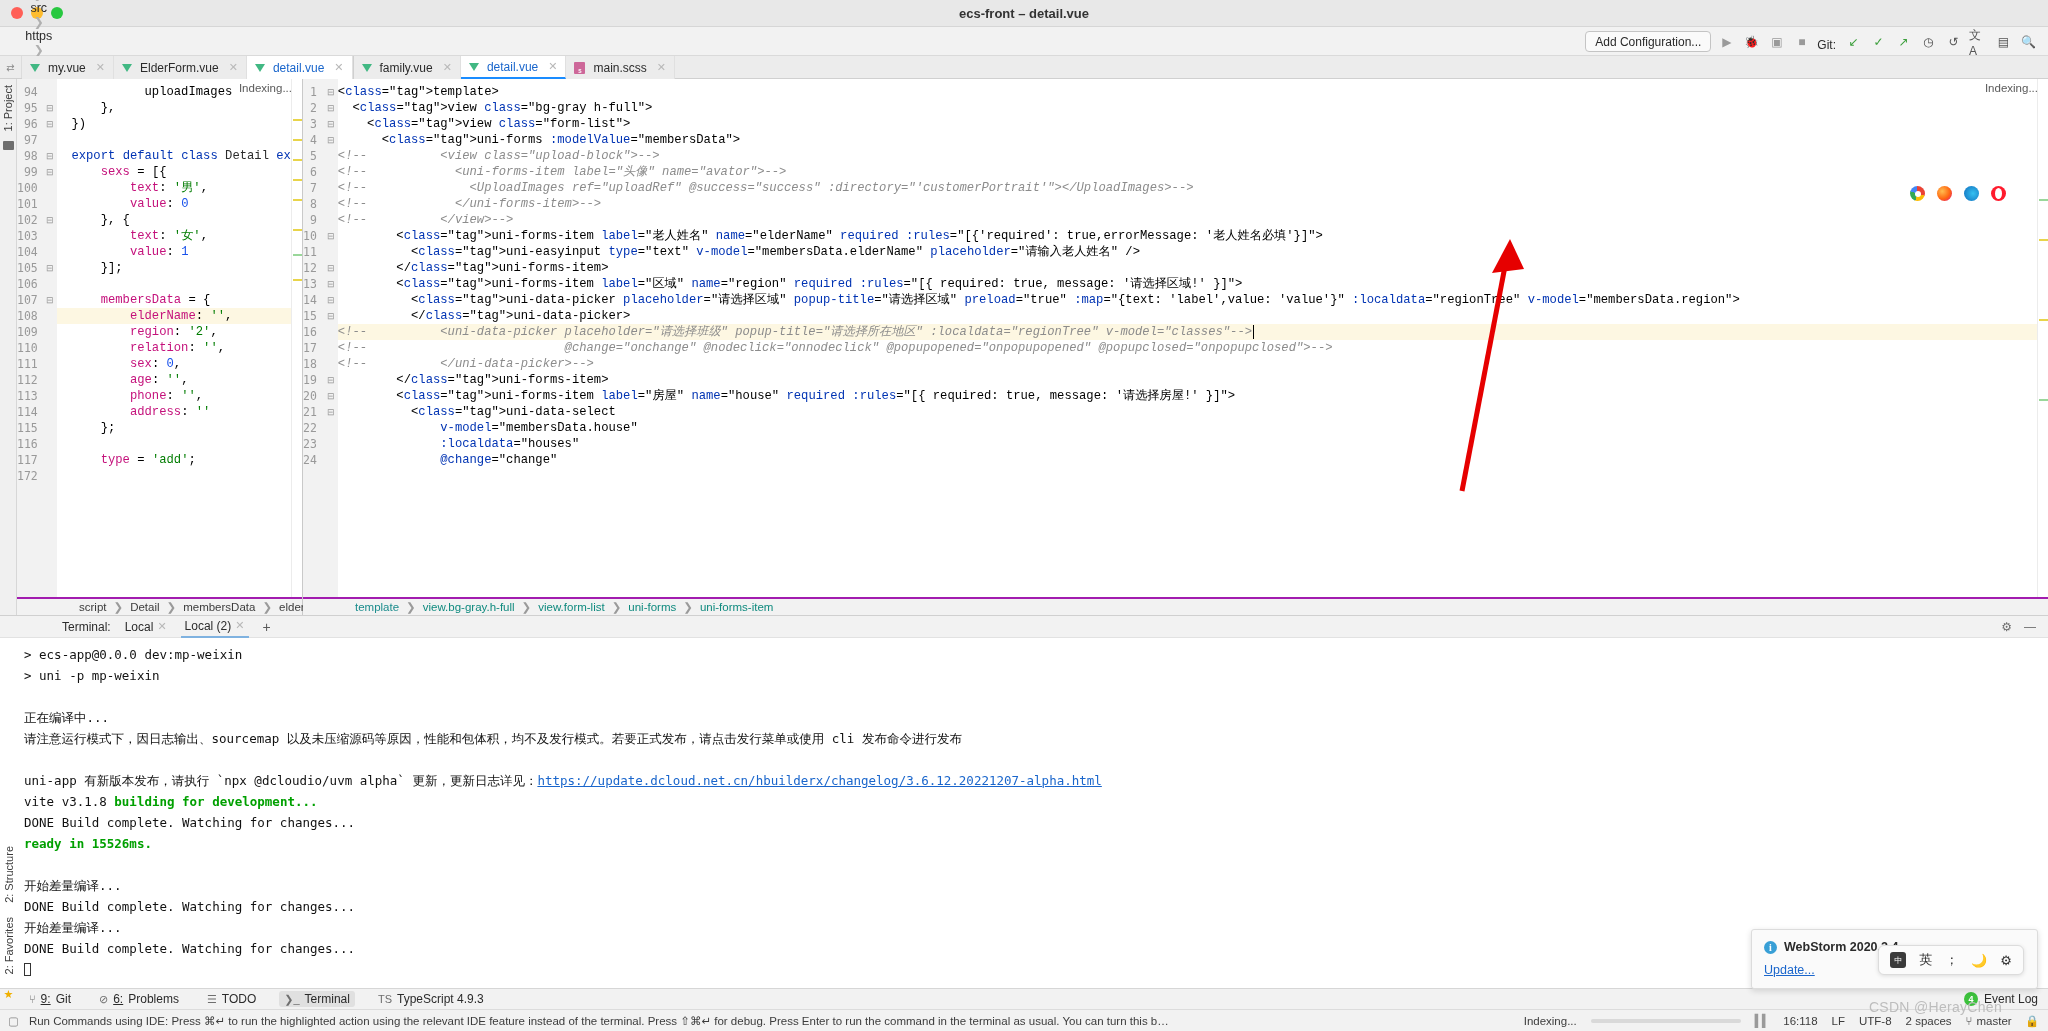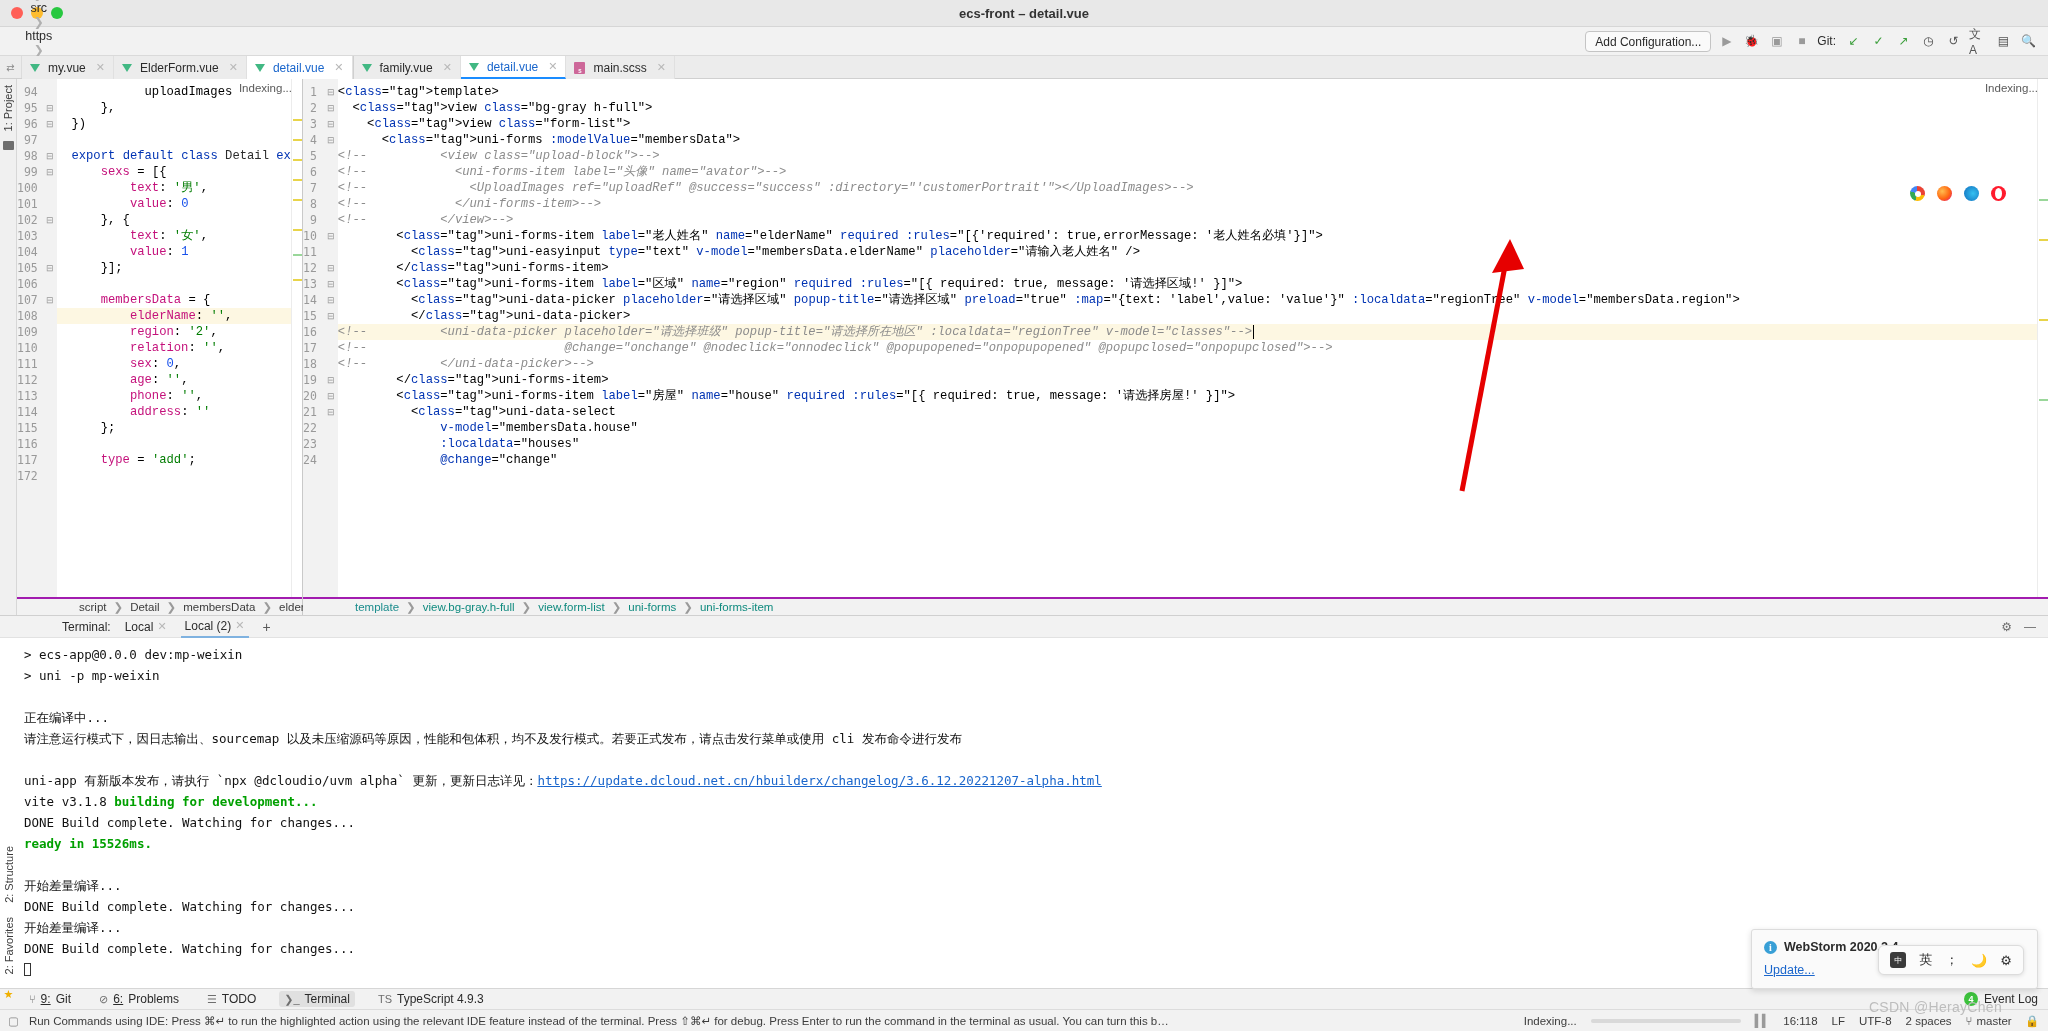--- a/index.html
+++ b/index.html
@@ -33,21 +33,21 @@
   .crumbs { display:flex; align-items:center; font-size:12.5px;flex-direction:column; }
   .crumb { color:#2b2b2b; padding:0 2px;}
   .crumb.first { font-weight:bold; }
   .crumb.file { color:#1a66cc; }
   .sep { color:#b0b0b0; margin:0 5px; font-size:12px; }
   .vuemark {
     display:inline-block; width:0; height:0; margin-right:4px;
     border-left:6px solid transparent; border-right:6px solid transparent;
     border-top:10px solid #41b883; position:relative; top:2px;
   }
-  .nav-right { margin-left:auto; display:flex; align-items:center; gap:6px; padding-right:10px; }
+  .nav-right { margin-left:auto; display:flex; align-items:flex-end; gap:6px; padding-right:10px; }
   .runconfig {
     border:1px solid #c4c4c4; border-radius:4px; background:#fafafa;
     font-size:12px; padding:2px 9px; height:21px; line-height:16px; color:#2b2b2b;
   }
   .icobtn { width:19px; height:19px; display:flex; align-items:center; justify-content:center;
             font-size:12px; color:#9a9a9a; }
   .icobtn.green { color:#3c9f3c; }
   .icobtn.dark { color:#555; }
   .gitlabel { font-size:12px; color:#2b2b2b; margin-right:2px; }
 

